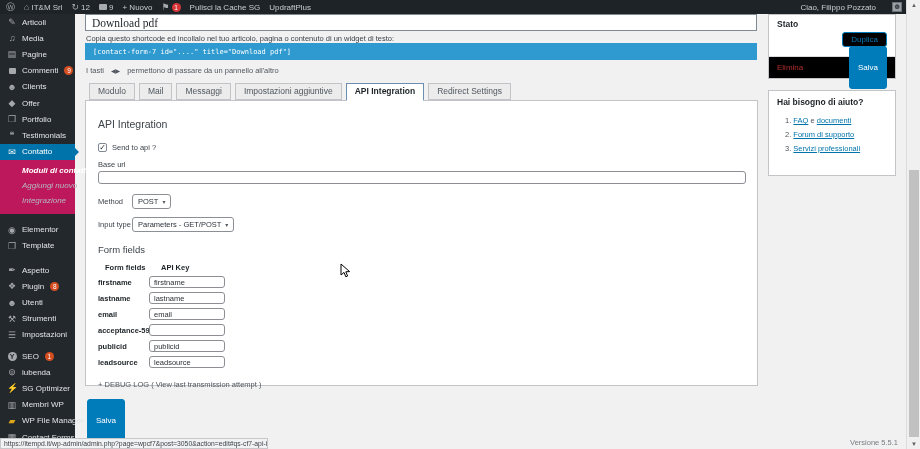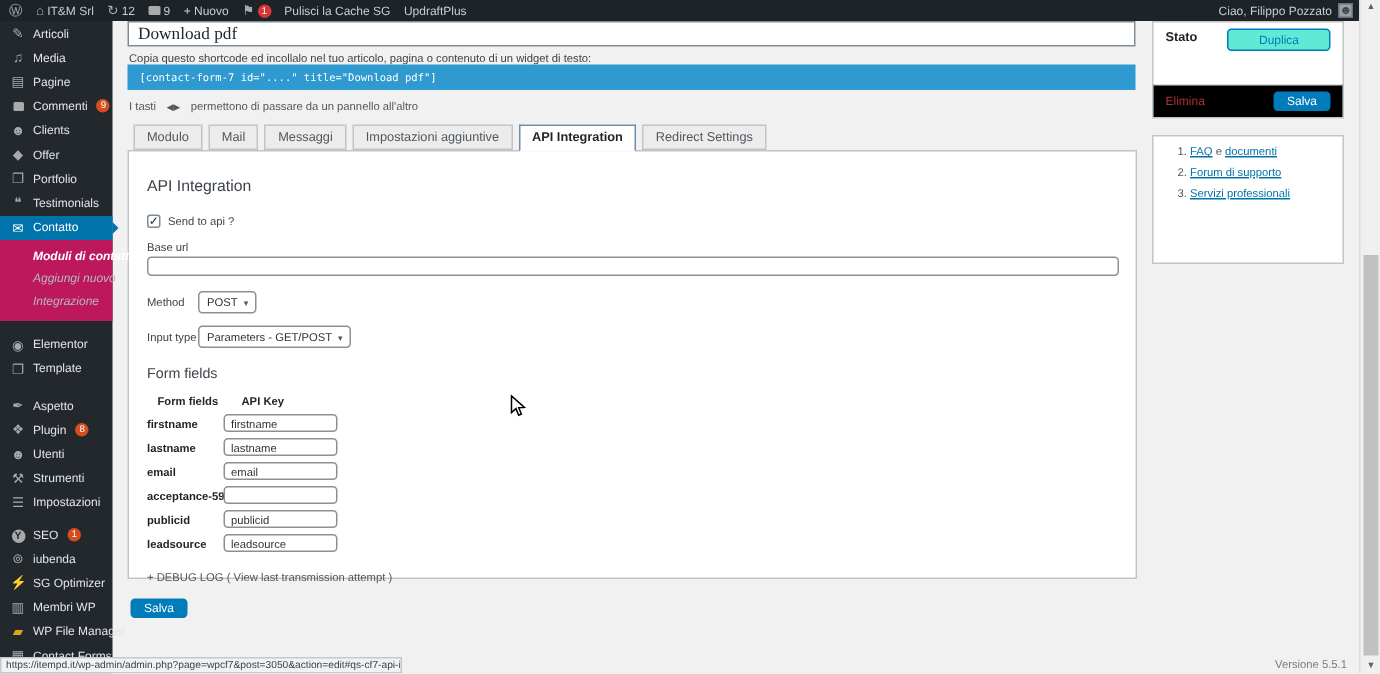--- a/index.html
+++ b/index.html
@@ -4,21 +4,21 @@
 <style>
   * { margin:0; padding:0; box-sizing:border-box; }
   html,body { width:920px; height:449px; overflow:hidden; }
   body { font-family:"Liberation Sans", sans-serif; background:#f1f1f1; }
   #screen { position:relative; width:920px; height:449px; background:#f1f1f1; overflow:hidden; }
 
   
   .adminbar { position:absolute; top:0; left:0; width:920px; height:14px; background:#1d2327;
     color:#c9cdd1; font-size:8px; display:flex; align-items:center; padding:0 18px 0 6px; z-index:5; }
   .ab-left { display:flex; align-items:center; gap:9px; flex:1; }
-  .ab-right { display:flex; align-items:center; gap:4px; }
+  .ab-right { display:flex; align-items:center; gap:16px; }
   .ab-item { display:flex; align-items:center; gap:2px; white-space:nowrap; }
   .ab-ico { font-size:9px; line-height:1; color:#a7aaad; }
   .ab-bubble { display:inline-block; width:8px; height:6px; background:#a7aaad; border-radius:1px; }
   .ab-badge { display:inline-flex; align-items:center; justify-content:center; min-width:9px; height:9px;
     border-radius:50%; background:#d63638; color:#fff; font-size:6.5px; padding:0 1px; }
   .ab-avatar { width:10px; height:10px; background:#9ba0a5; border:1px solid #6d7278; color:#40464d;
     font-size:8px; line-height:8px; text-align:center; overflow:hidden; }
 
   
   .sidebar { position:absolute; top:14px; left:0; width:75px; height:435px; background:#23282d;
@@ -73,29 +73,29 @@
   .ff-heading { font-size:9.5px; font-weight:normal; color:#3c434a; margin:12px 0 8px; }
   .ff-header { display:flex; font-size:7.5px; font-weight:bold; color:#1d2327; margin-bottom:4px; }
   .ff-header .c1 { margin-left:7px; width:56px; }
   .ff-row { display:flex; align-items:center; margin-bottom:4px; }
   .ff-lbl { width:51px; font-size:7.5px; font-weight:bold; color:#1d2327; white-space:nowrap; }
   .ff-input { width:76px; height:12px; border:1px solid #8c8f94; border-radius:3px; font-size:7.5px;
     padding:0 4px; color:#2c3338; font-family:"Liberation Sans", sans-serif; }
   .debug-log { margin-top:12px; font-size:7.5px; color:#50575e; cursor:pointer; }
 
   .btn-primary { display:inline-block; background:#007cba; color:#fff; border:1px solid #007cba;
-    border-radius:3px; font-size:8px; padding:1px 8px; cursor:pointer; }
+    border-radius:3px; font-size:8px; padding:16px 8px; cursor:pointer; }
   .main-save { position:absolute; left:87px; top:399px; }
 
   
   .side-panel { position:absolute; left:768px; width:128px; background:#fff; border:1px solid #c3c4c7; }
   .stato { top:14px; height:65px; }
   .stato-title { font-size:8.5px; font-weight:bold; color:#1d2327; padding:4px 8px; }
-  .dup-btn { position:absolute; right:8px; top:4px; background:#5eead4; color:#007cba;
-    border:1px solid #007cba; border-radius:3px; font-size:8px; padding:2px 20px; cursor:pointer; }
+  .dup-btn { position:absolute; right:8px; top:17px; background:#000000; color:#007cba;
+    border:1px solid #007cba; border-radius:3px; font-size:8px; padding:2px 8px; cursor:pointer; }
   .stato-footer { position:absolute; left:0; right:0; bottom:0; height:22px; border-top:1px solid #dcdcde;
     display:flex; align-items:center; justify-content:space-between; padding:0 8px; background:#000000; }
   .del-link { color:#b32d2e; font-size:8px; cursor:pointer; }
   .help { top:90px; height:86px; }
   .help-title { font-size:8.5px; font-weight:bold; color:#1d2327; padding:6px 8px 4px; }
   .help-intro { font-size:7.5px; color:#50575e; padding:0 8px; line-height:1.45; }
   .help-list { margin:5px 0 0 16px; font-size:7.5px; color:#50575e; }
   .help-list .li { margin-bottom:5px; white-space:nowrap; }
   .hlink { color:#0073aa; text-decoration:underline; cursor:pointer; }
 
@@ -334,20 +334,21 @@
   <div class="side-panel stato">
     <div class="stato-title">Stato</div>
     <span class="dup-btn">Duplica</span>
     <div class="stato-footer">
       <span class="del-link">Elimina</span>
       <span class="btn-primary">Salva</span>
     </div>
   </div>
 
   <div class="side-panel help">
+    <div class="help-title">Hai bisogno di aiuto?</div>
     <div class="help-list">
       <div class="li">
         <span>1.</span>
         <span class="hlink">FAQ</span>
         <span>e</span>
         <span class="hlink">documenti</span>
       </div>
       <div class="li">
         <span>2.</span>
         <span class="hlink">Forum di supporto</span>

